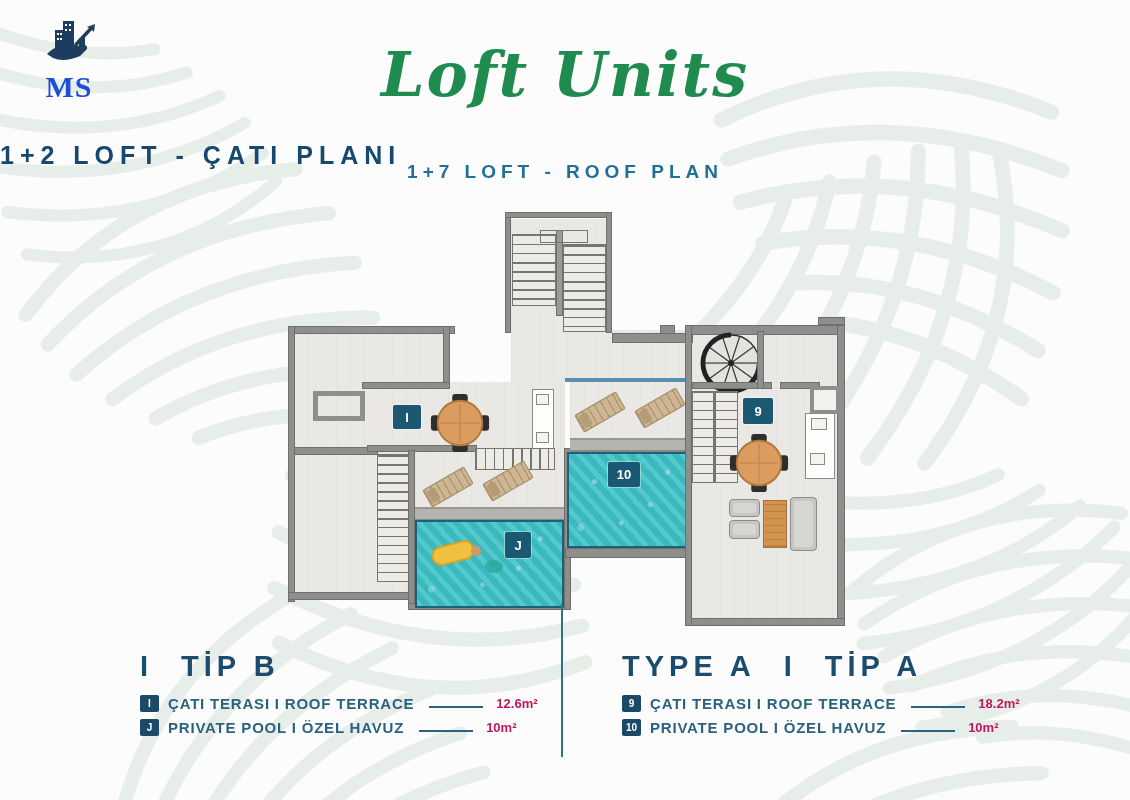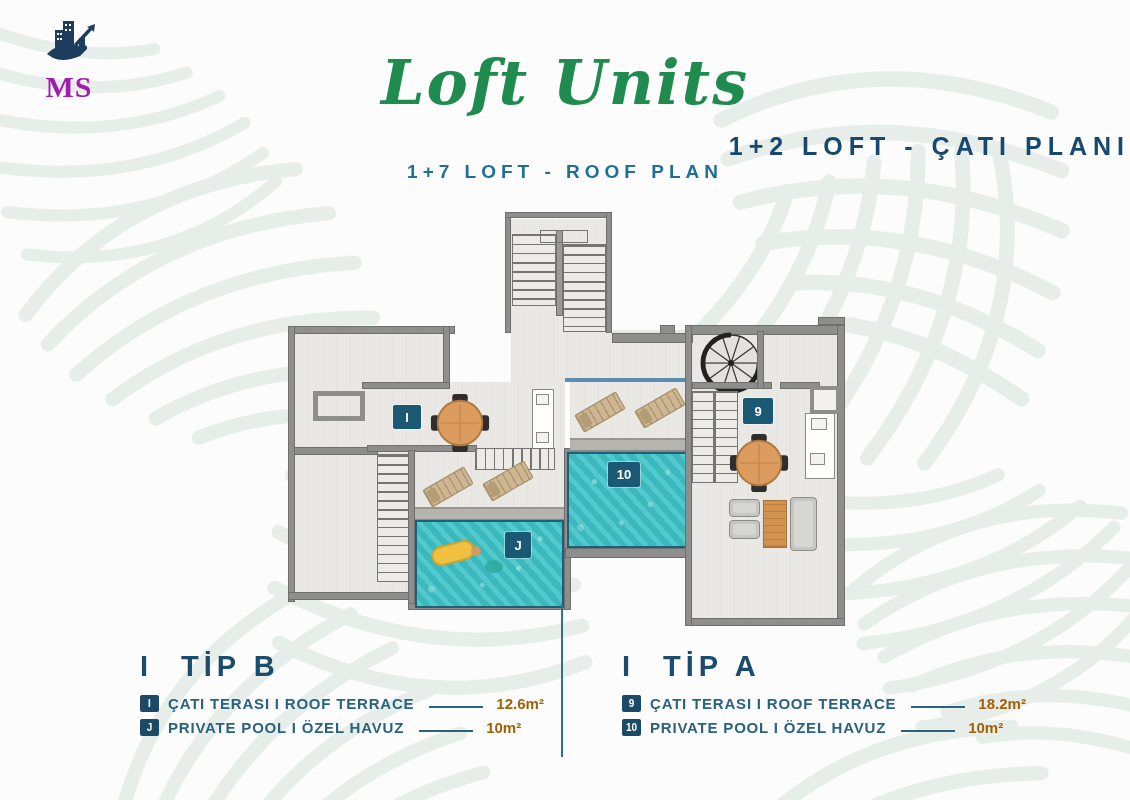--- a/index.html
+++ b/index.html
@@ -8,27 +8,27 @@
     position:relative; width:1130px; height:800px; overflow:hidden;
     background:#fbfcfb; font-family:"Liberation Sans", sans-serif;
   }
   .abs { position:absolute; }
 
   
   #leafbg { position:absolute; inset:0; z-index:0; }
 
   
   .logo { left:26px; top:16px; width:86px; text-align:center; z-index:2; }
-  .logo-text { font-family:"Liberation Serif", serif; font-weight:700; font-size:30px; color:#a21caf; letter-spacing:1px; margin-top:-4px; }
-
-  
-  .title { left:0; top:46px; width:100%; text-align:center;
+  .logo-text { font-family:"Liberation Serif", serif; font-weight:700; font-size:30px; color:#1d4ed8; letter-spacing:1px; margin-top:-4px; }
+
+  
+  .title { left:0; top:38px; width:100%; text-align:center;
     font-family:"DejaVu Serif", serif; font-style:italic; font-weight:700;
     font-size:62px; color:#1f8b4e; z-index:2; letter-spacing:2px; }
-  .subtitle-tr { left:0; top:132px; width:100%; text-align:right;
+  .subtitle-tr { left:0; top:141px; width:100%; text-align:left;
     font-weight:700; font-size:25px; letter-spacing:6px; color:#17486f; z-index:2; }
   .subtitle-en { left:0; top:161px; width:100%; text-align:center;
     font-weight:700; font-size:19px; letter-spacing:5px; color:#1f6f98; z-index:2; }
 
   
   #plan { left:283px; top:210px; width:565px; height:420px; z-index:1; }
   .floor { position:absolute; background:#e9e8e4;
     background-image:repeating-linear-gradient(90deg, rgba(0,0,0,0.025) 0 1px, transparent 1px 14px); }
   .wall { position:absolute; background:#8e8e8c; box-shadow:inset 0 0 0 1px #6f6f6d; }
   .treads-v { position:absolute; background-color:#edebe7; border:1px solid #77756f;
@@ -58,21 +58,21 @@
 
   
   .legend { z-index:2; }
   .legend-title { display:flex; gap:28px; font-weight:700; font-size:29px; letter-spacing:5px; color:#1b4c6e; }
   .legend-rows { margin-top:12px; display:flex; flex-direction:column; gap:7px; }
   .legend-row { display:flex; align-items:center; gap:9px; }
   .lcode { min-width:19px; height:17px; padding:0 3px; background:#1a4a68; color:#fff; font-weight:700; font-size:10px;
     display:flex; align-items:center; justify-content:center; border-radius:2px; }
   .ltext { font-weight:700; font-size:15px; letter-spacing:.8px; color:#2a627f; }
   .fill-line { width:54px; height:1px; border-bottom:2px solid #2a627f; align-self:flex-end; margin:0 4px 4px 6px; }
-  .larea { font-weight:700; font-size:15px; color:#a16207; }
+  .larea { font-weight:700; font-size:13px; color:#be185d; }
 </style>
 </head>
 <body>
 
 <svg id="leafbg" width="1130" height="800">
   <defs>
     <g id="frond" fill="none" stroke="#e7eee9" stroke-width="11" stroke-linecap="round">
       <path d="M10,150 Q70,40 200,10"></path>
       <path d="M30,170 Q100,70 230,40"></path>
       <path d="M55,190 Q130,100 255,75"></path>
@@ -257,20 +257,21 @@
       <span class="lcode">J</span>
       <span class="ltext">PRIVATE POOL  I  ÖZEL HAVUZ</span>
       <span class="fill-line"></span>
       <span class="larea">10m²</span>
     </div>
   </div>
 </div>
 
 <div class="abs legend" style="left:622px;top:650px">
   <div class="legend-title">
+    <span>TYPE A</span>
     <span>I</span>
     <span>TİP A</span>
   </div>
   <div class="legend-rows">
     <div class="legend-row">
       <span class="lcode">9</span>
       <span class="ltext">ÇATI TERASI  I  ROOF TERRACE</span>
       <span class="fill-line"></span>
       <span class="larea">18.2m²</span>
     </div>

